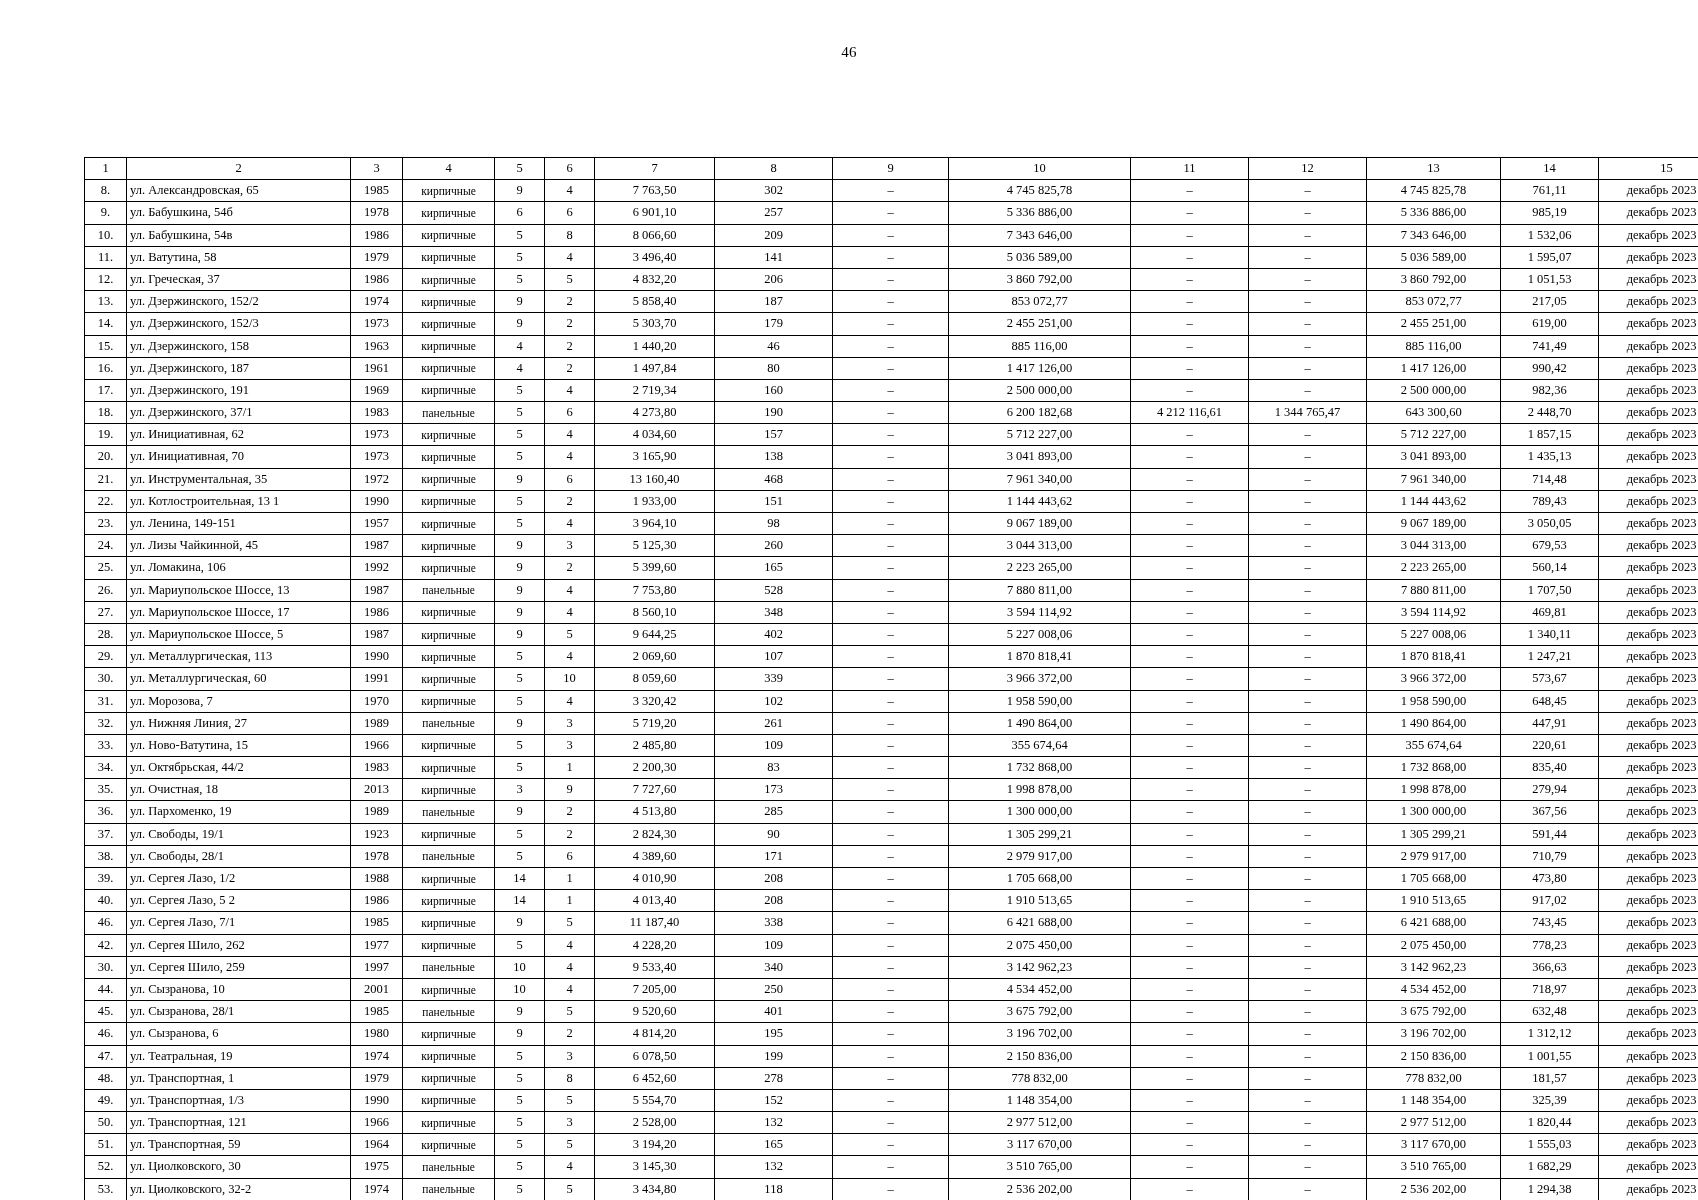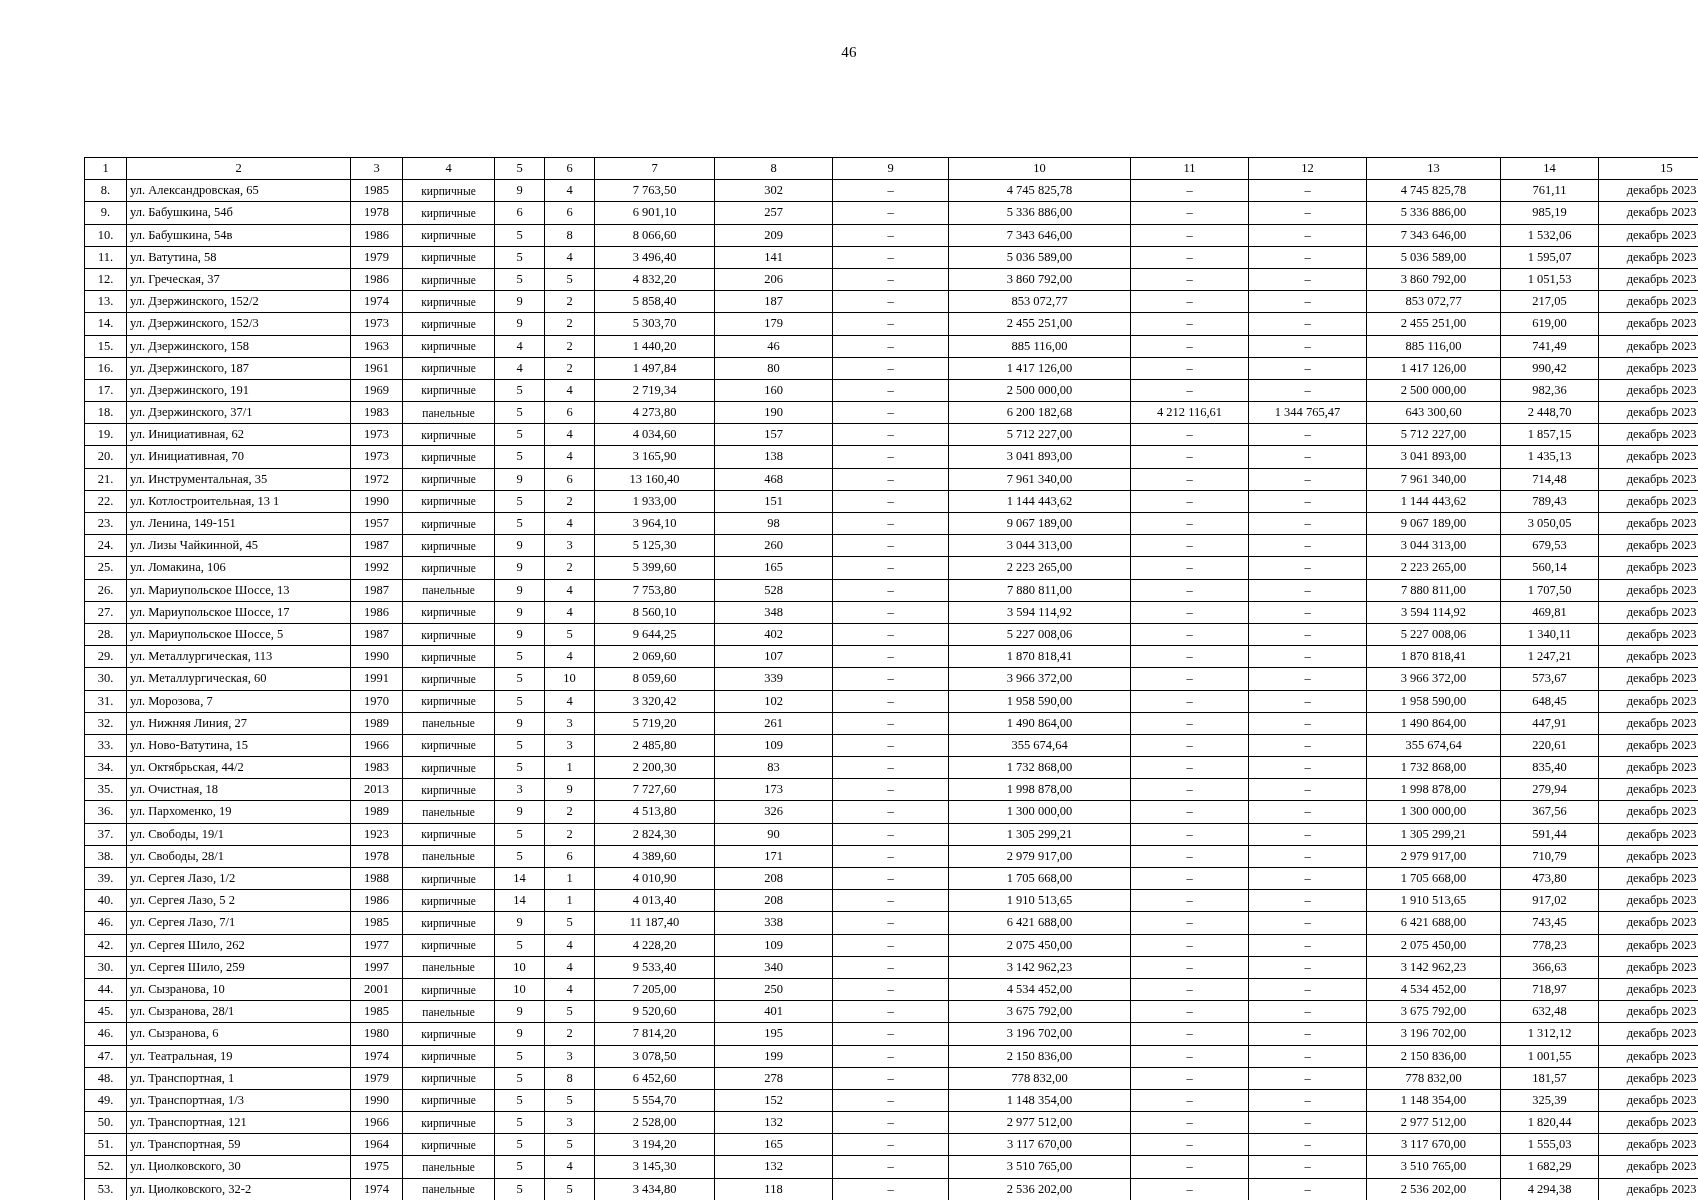--- a/index.html
+++ b/index.html
@@ -593,21 +593,21 @@
             <td class="num-cell">декабрь 2023 г.</td>
           </tr>
           <tr>
             <td class="num-cell">36.</td>
             <td class="c-addr-cell">ул. Пархоменко, 19</td>
             <td class="num-cell">1989</td>
             <td class="num-cell" style="font-size: 11.5px;">панельные</td>
             <td class="num-cell">9</td>
             <td class="num-cell">2</td>
             <td class="num-cell">4 513,80</td>
-            <td class="num-cell">326</td>
+            <td class="num-cell">285</td>
             <td class="num-cell">–</td>
             <td class="num-cell">1 300 000,00</td>
             <td class="num-cell">–</td>
             <td class="num-cell">–</td>
             <td class="num-cell">1 300 000,00</td>
             <td class="num-cell">367,56</td>
             <td class="num-cell">декабрь 2023 г.</td>
           </tr>
           <tr>
             <td class="num-cell">37.</td>
@@ -762,38 +762,38 @@
             <td class="num-cell">632,48</td>
             <td class="num-cell">декабрь 2023 г.</td>
           </tr>
           <tr>
             <td class="num-cell">46.</td>
             <td class="c-addr-cell">ул. Сызранова, 6</td>
             <td class="num-cell">1980</td>
             <td class="num-cell" style="font-size: 11.5px;">кирпичные</td>
             <td class="num-cell">9</td>
             <td class="num-cell">2</td>
-            <td class="num-cell">7 814,20</td>
+            <td class="num-cell">4 814,20</td>
             <td class="num-cell">195</td>
             <td class="num-cell">–</td>
             <td class="num-cell">3 196 702,00</td>
             <td class="num-cell">–</td>
             <td class="num-cell">–</td>
             <td class="num-cell">3 196 702,00</td>
             <td class="num-cell">1 312,12</td>
             <td class="num-cell">декабрь 2023 г.</td>
           </tr>
           <tr>
             <td class="num-cell">47.</td>
             <td class="c-addr-cell">ул. Театральная, 19</td>
             <td class="num-cell">1974</td>
             <td class="num-cell" style="font-size: 11.5px;">кирпичные</td>
             <td class="num-cell">5</td>
             <td class="num-cell">3</td>
-            <td class="num-cell">3 078,50</td>
+            <td class="num-cell">6 078,50</td>
             <td class="num-cell">199</td>
             <td class="num-cell">–</td>
             <td class="num-cell">2 150 836,00</td>
             <td class="num-cell">–</td>
             <td class="num-cell">–</td>
             <td class="num-cell">2 150 836,00</td>
             <td class="num-cell">1 001,55</td>
             <td class="num-cell">декабрь 2023 г.</td>
           </tr>
           <tr>
@@ -888,20 +888,20 @@
             <td class="num-cell" style="font-size: 11.5px;">панельные</td>
             <td class="num-cell">5</td>
             <td class="num-cell">5</td>
             <td class="num-cell">3 434,80</td>
             <td class="num-cell">118</td>
             <td class="num-cell">–</td>
             <td class="num-cell">2 536 202,00</td>
             <td class="num-cell">–</td>
             <td class="num-cell">–</td>
             <td class="num-cell">2 536 202,00</td>
-            <td class="num-cell">4 294,38</td>
+            <td class="num-cell">1 294,38</td>
             <td class="num-cell">декабрь 2023 г.</td>
           </tr>
         </tbody>
     </table>
   </div>
 
 </div>
 
 </body></html>

